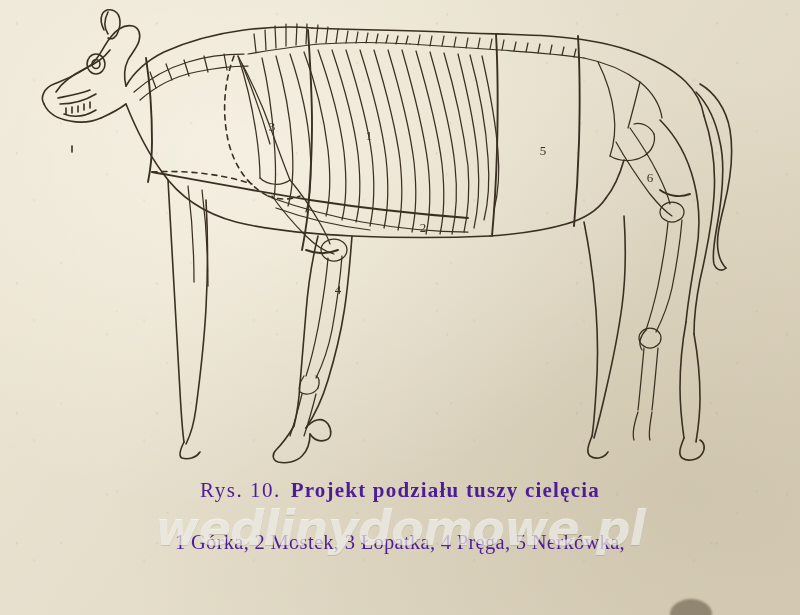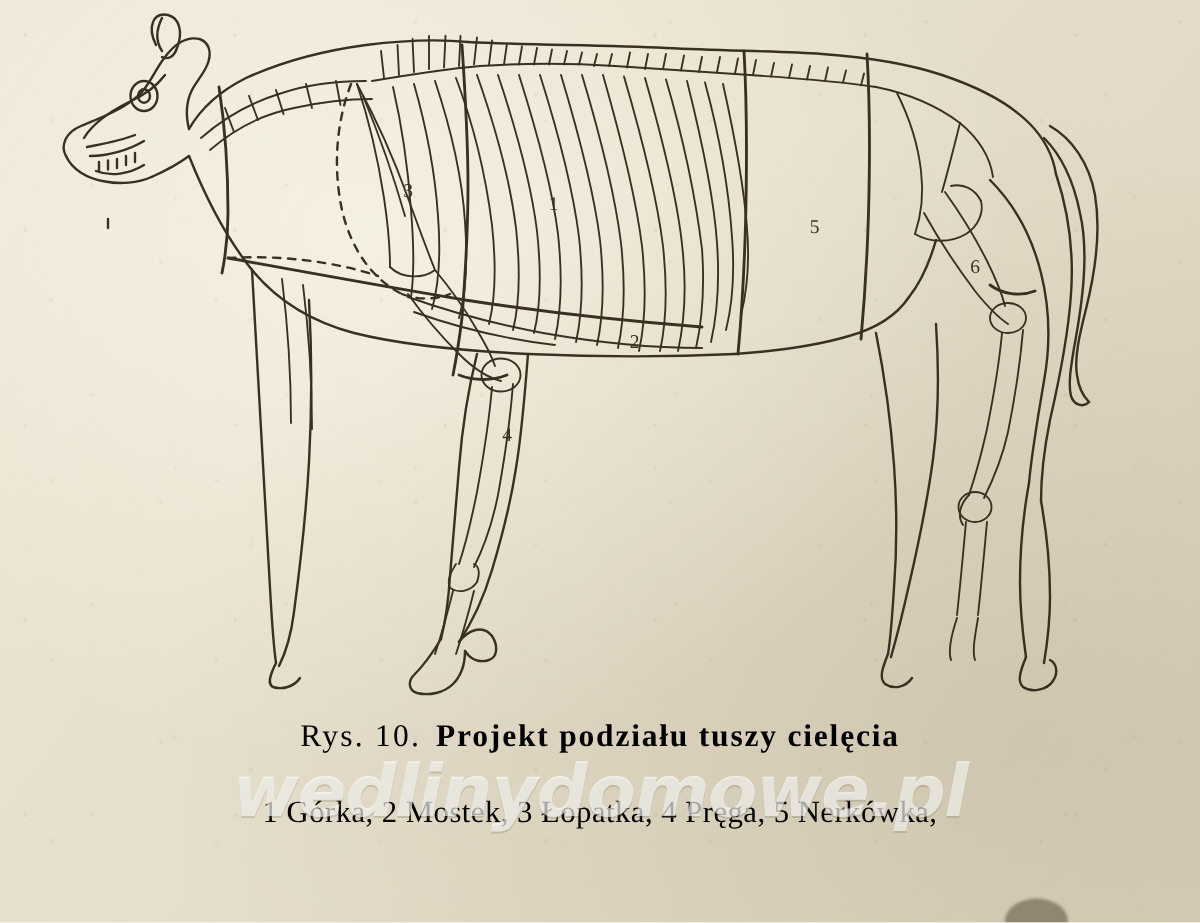--- a/index.html
+++ b/index.html
@@ -53,21 +53,21 @@
   }
   #figure-area svg {
     display: block;
   }
   #caption-block {
     position: absolute;
     left: 0;
     top: 478px;
     width: 800px;
     text-align: center;
-    color: #000000;
+    color: #4c1d95;
   }
   .caption-line-1 {
     font-size: 21px;
     letter-spacing: 0.4px;
     white-space: nowrap;
   }
   .cap-rys {
     font-weight: normal;
     letter-spacing: 1.5px;
   }

